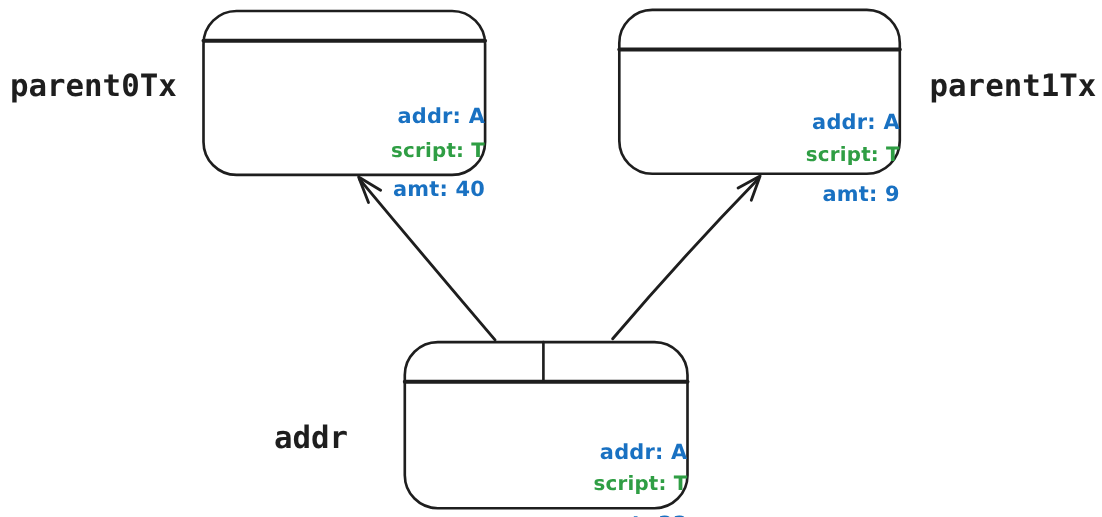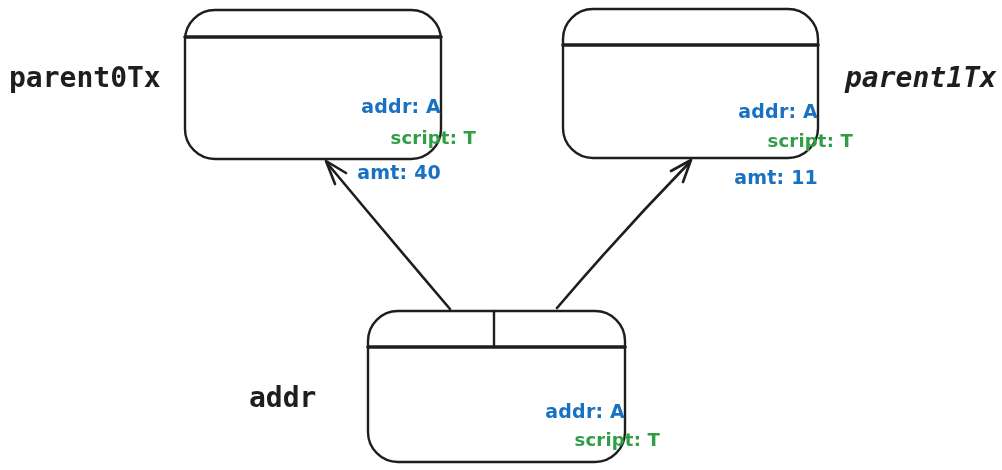--- a/index.html
+++ b/index.html
@@ -55,21 +55,20 @@
   }
   .addr-amt {
     color: var(--color-addr-amt, #1971c2);
     font-size: 19px;
     line-height: 22px;
   }
   .script-text {
     color: var(--color-script, #2f9e44);
     font-size: 18px;
     line-height: 20px;
-    padding-left: 35px;
   }
 </style>
 </head>
 <body>
 
 <div class="canvas">
 
   <svg width="1002" height="470" viewBox="0 0 1002 470">
 
     <path class="shape" d="M215,10 L411,10 A30,30 0 0 1 441,40 L441,129 A30,30 0 0 1 411,159 L215,159 A30,30 0 0 1 185,129 L185,40 A30,30 0 0 1 215,10 Z"></path>
@@ -83,32 +82,32 @@
     <path class="shape" d="M494,311 L494,347"></path>
 
     <path class="arrow" d="M450,309 Q387,235 327,163"></path>
     <path class="arrow" d="M335,184 L326,161 L346,173"></path>
 
     <path class="arrow" d="M557,308 Q620,234 689,163"></path>
     <path class="arrow" d="M671,171 L691,160 L683,182"></path>
   </svg>
 
   <div class="tx-label" style="left:9px; top:62px;">parent0Tx</div>
-  <div class="tx-label" style="left:845px; top:62px;font-style:italic;">parent1Tx</div>
+  <div class="tx-label" style="left:845px; top:62px;">parent1Tx</div>
   <div class="tx-label" style="left:249px; top:382px;">addr</div>
 
   <div class="box-text addr-amt" style="left:185px; top:51px; width:256px;">
     <div>addr: A</div>
     <div>amt: 40</div>
   </div>
   <div class="box-text script-text" style="left:185px; top:128px; width:256px;">script: T</div>
 
   <div class="box-text addr-amt" style="left:563px; top:56px; width:255px;">
     <div>addr: A</div>
-    <div>amt: 11</div>
+    <div>amt: 9</div>
   </div>
   <div class="box-text script-text" style="left:563px; top:131px; width:255px;">script: T</div>
 
   <div class="box-text addr-amt" style="left:368px; top:356px; width:257px;">
     <div>addr: A</div>
     <div>amt: 33</div>
   </div>
   <div class="box-text script-text" style="left:368px; top:430px; width:257px;">script: T</div>
 
 </div>

